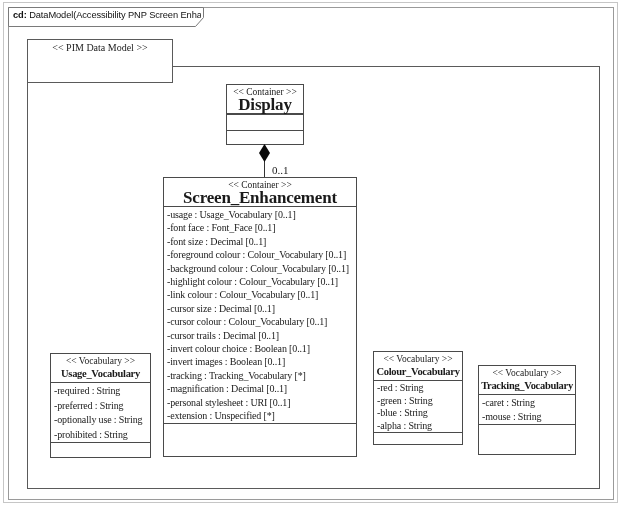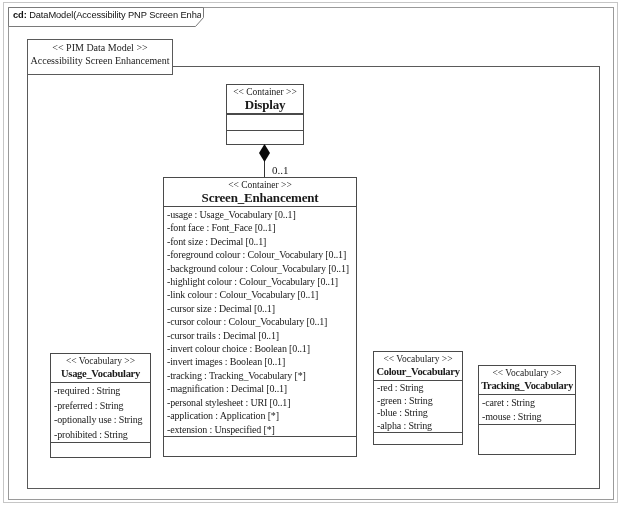--- a/index.html
+++ b/index.html
@@ -15,31 +15,31 @@
   #frame-tab{position:absolute;left:8px;top:7px;width:196px;height:20px;}
   #frame-tab svg{display:block;}
   #frame-tab-label{
     position:absolute;left:5px;top:3px;width:188px;white-space:nowrap;overflow:hidden;
     font-family:"Liberation Sans", sans-serif;font-size:9.3px;letter-spacing:-0.1px;color:#111;
   }
   #frame-tab-label .kw{font-weight:bold;}
   
   #package-body{position:absolute;left:27px;top:66px;width:571px;height:421px;border:1px solid #5a5a5a;background:#ffffff;}
   #package-name-box{
-    position:absolute;left:27px;top:39px;width:146px;height:36px;border:1px solid #5a5a5a;background:#ffffff;
+    position:absolute;left:27px;top:39px;width:146px;height:44px;border:1px solid #5a5a5a;background:#ffffff;
     text-align:center;font-size:10px;line-height:13px;padding-top:1px;box-sizing:border-box;white-space:nowrap;
   }
   
   .uml-class{
     position:absolute;border:1px solid #4a4a4a;background:#ffffff;box-sizing:border-box;
     display:flex;flex-direction:column;
   }
   .cls-header{flex:none;text-align:center;border-bottom:1px solid #4a4a4a;padding:1px 1px 1px 1px;}
   .stereo{font-size:9.5px;line-height:12px;white-space:nowrap;}
-  .cls-name{font-weight:bold;font-size:13px;line-height:14px;white-space:nowrap;letter-spacing:-0.2px;}
+  .cls-name{font-weight:bold;font-size:17px;line-height:14px;white-space:nowrap;letter-spacing:-0.2px;}
   .attrs{flex:none;padding:1px 0 0 3px;overflow:hidden;}
   .attr-line{font-size:10px;white-space:nowrap;letter-spacing:-0.15px;}
   .empty-compartment{flex:1;border-top:1px solid #4a4a4a;}
   .fixed-compartment{flex:none;border-top:1px solid #4a4a4a;}
 
   
   #cls-display{left:226px;top:84px;width:78px;height:61px;}
   #cls-display .empty-a{height:15px;}
   #cls-se{left:163px;top:177px;width:194px;height:280px;}
   #cls-se .attr-line{line-height:13.4px;}
@@ -70,21 +70,20 @@
   <div id="frame-tab">
     <svg width="196" height="20">
       <path d="M0.5,0.5 H195.5 V10.5 L187.5,19.5 H0.5 Z" fill="#ffffff" stroke="#7a7a7a" stroke-width="1"></path>
     </svg>
     <div id="frame-tab-label"><span class="kw">cd:</span><span> DataModel(Accessibility PNP Screen Enhancement)</span></div>
   </div>
 
   <div id="package-body"></div>
   <div id="package-name-box">
     <div>&lt;&lt; PIM Data Model &gt;&gt;</div>
-    <div>Accessibility Screen Enhancement</div>
   </div>
 
   <div class="uml-class" id="cls-display">
     <div class="cls-header">
       <div class="stereo">&lt;&lt; Container &gt;&gt;</div>
       <div class="cls-name">Display</div>
     </div>
     <div class="fixed-compartment empty-a"></div>
     <div class="empty-compartment"></div>
   </div>
@@ -107,21 +106,20 @@
         <div class="attr-line">-highlight colour : Colour_Vocabulary [0..1]</div>
         <div class="attr-line">-link colour : Colour_Vocabulary [0..1]</div>
         <div class="attr-line">-cursor size : Decimal [0..1]</div>
         <div class="attr-line">-cursor colour : Colour_Vocabulary [0..1]</div>
         <div class="attr-line">-cursor trails : Decimal [0..1]</div>
         <div class="attr-line">-invert colour choice : Boolean [0..1]</div>
         <div class="attr-line">-invert images : Boolean [0..1]</div>
         <div class="attr-line">-tracking : Tracking_Vocabulary [*]</div>
         <div class="attr-line">-magnification : Decimal [0..1]</div>
         <div class="attr-line">-personal stylesheet : URI [0..1]</div>
-        <div class="attr-line">-application : Application [*]</div>
         <div class="attr-line">-extension : Unspecified [*]</div>
       </div>
     <div class="empty-compartment"></div>
   </div>
 
   <div class="uml-class" id="cls-usage">
     <div class="cls-header">
       <div class="stereo">&lt;&lt; Vocabulary &gt;&gt;</div>
       <div class="cls-name">Usage_Vocabulary</div>
     </div>

